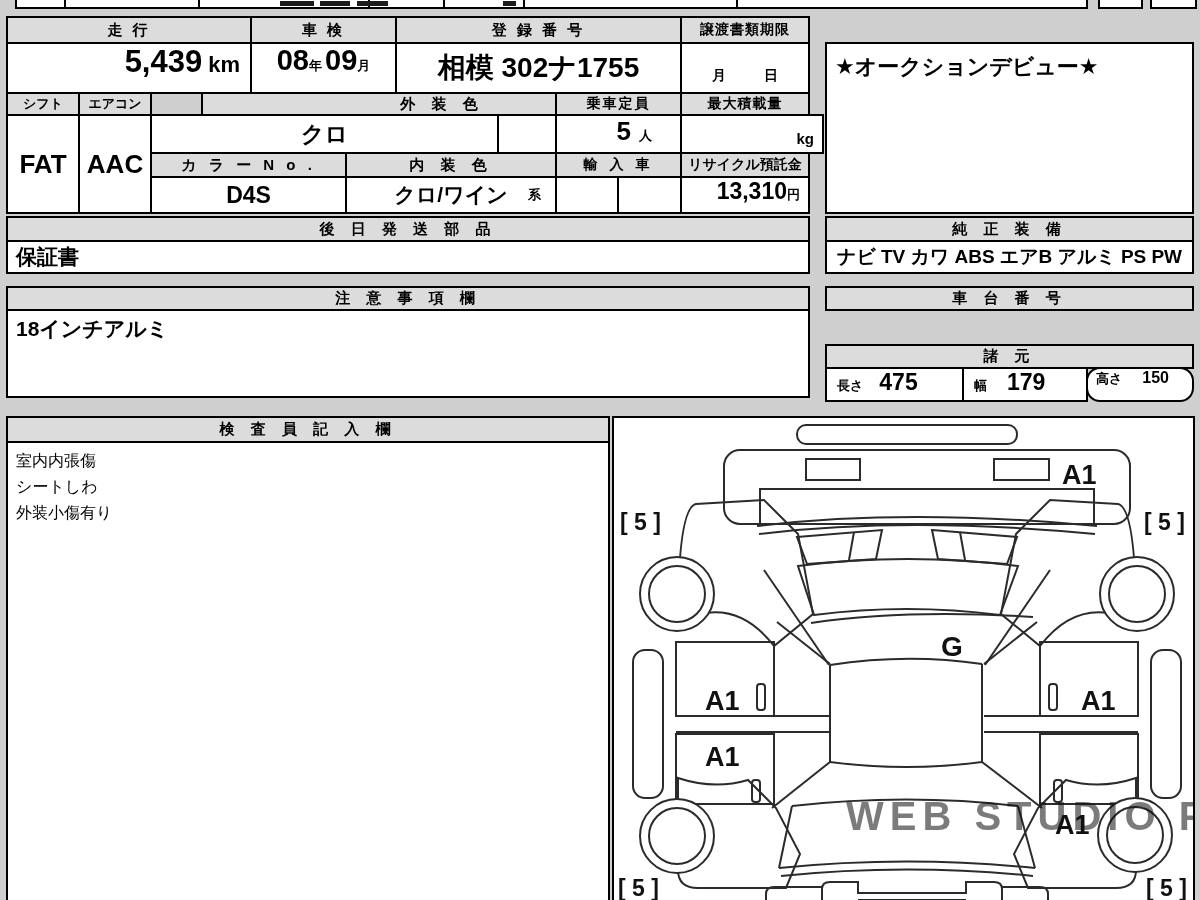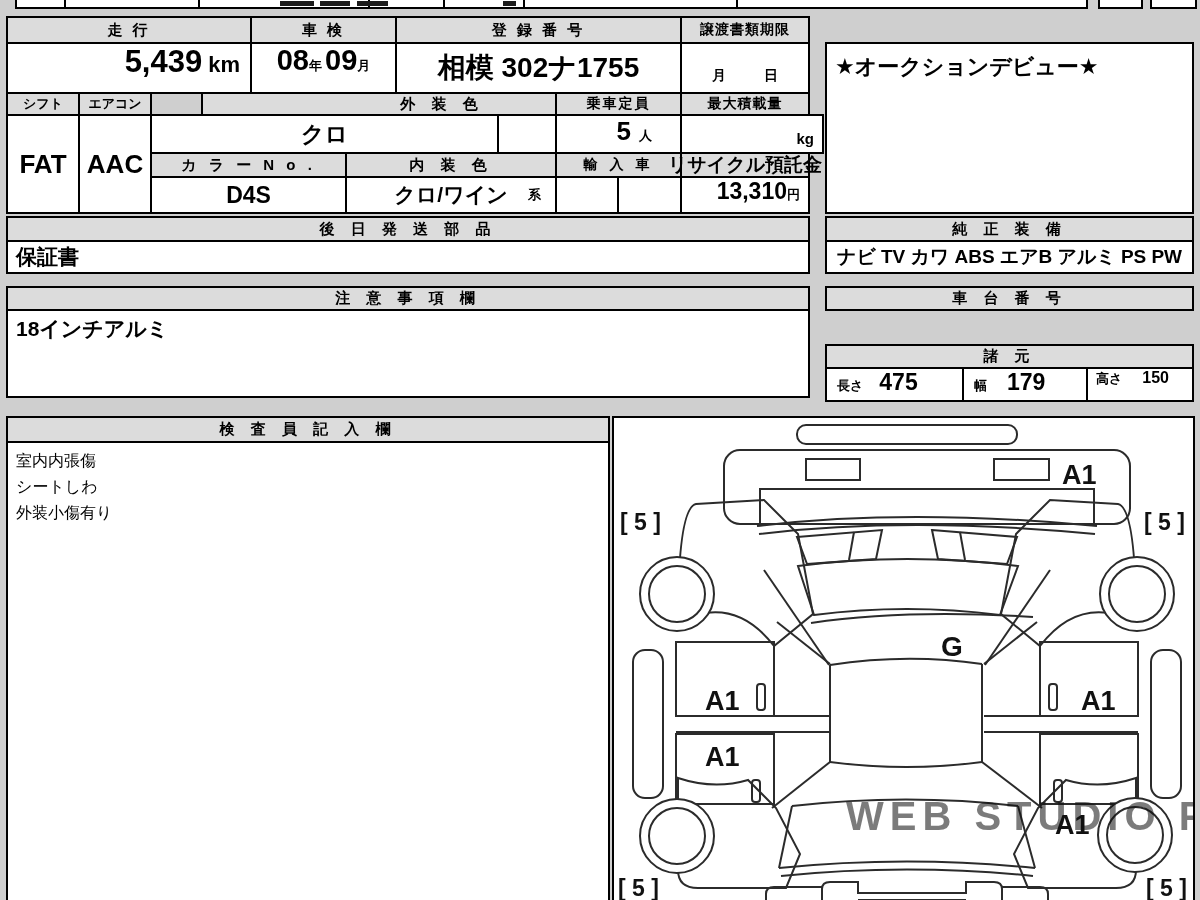--- a/index.html
+++ b/index.html
@@ -117,21 +117,21 @@
 
   <div class="c h" style="left:150px;top:152px;width:197px;height:26px;letter-spacing:4px;">
       <span>カ ラ ー N o .</span>
     </div>
   <div class="c h" style="left:345px;top:152px;width:212px;height:26px;letter-spacing:6px;">
       <span>内 装 色</span>
     </div>
   <div class="c h" style="left:555px;top:152px;width:127px;height:26px;font-size:14px;letter-spacing:4px;">
       <span>輸 入 車</span>
     </div>
-  <div class="c h" style="left:680px;top:152px;width:130px;height:26px;font-size:19px;letter-spacing:0;">
+  <div class="c h" style="left:680px;top:152px;width:130px;height:26px;font-size:14px;letter-spacing:0;">
       <span>リサイクル預託金</span>
     </div>
 
   <div class="c v center" style="left:150px;top:176px;width:197px;height:38px;font-size:23px;">
       <span>D4S</span>
     </div>
   <div class="c v center" style="left:345px;top:176px;width:212px;height:38px;font-size:21px;">
     <span>クロ/ワイン</span>
     <span class="sm" style="position:absolute;right:14px;">系</span>
   </div>
@@ -178,21 +178,21 @@
       <span>諸 元</span>
     </div>
   <div class="c v base" style="left:825px;top:367px;width:139px;height:35px;padding-left:10px;">
     <span style="font-size:13px;">長さ</span>
     <span style="font-size:23px;margin-left:16px;">475</span>
   </div>
   <div class="c v base" style="left:962px;top:367px;width:126px;height:35px;padding-left:10px;">
     <span style="font-size:13px;">幅</span>
     <span style="font-size:23px;margin-left:20px;">179</span>
   </div>
-  <div class="c v base" style="left:1086px;top:367px;width:108px;height:35px;padding-left:8px;">
+  <div class="c v base" style="left:1086px;top:367px;width:108px;height:35px;padding-left:8px;border-radius:14px;">
     <span style="font-size:13px;">高さ</span>
     <span style="font-size:16px;margin-left:20px;">150</span>
   </div>
 
   <div class="c h" style="left:6px;top:416px;width:604px;height:27px;letter-spacing:6px;">
       <span>検 査 員 記 入 欄</span>
     </div>
   <div class="c" style="left:6px;top:441px;width:604px;height:461px;">
     <div style="font-weight:normal;font-size:16px;line-height:26px;padding:5px 8px;">
       <div>室内内張傷</div>

